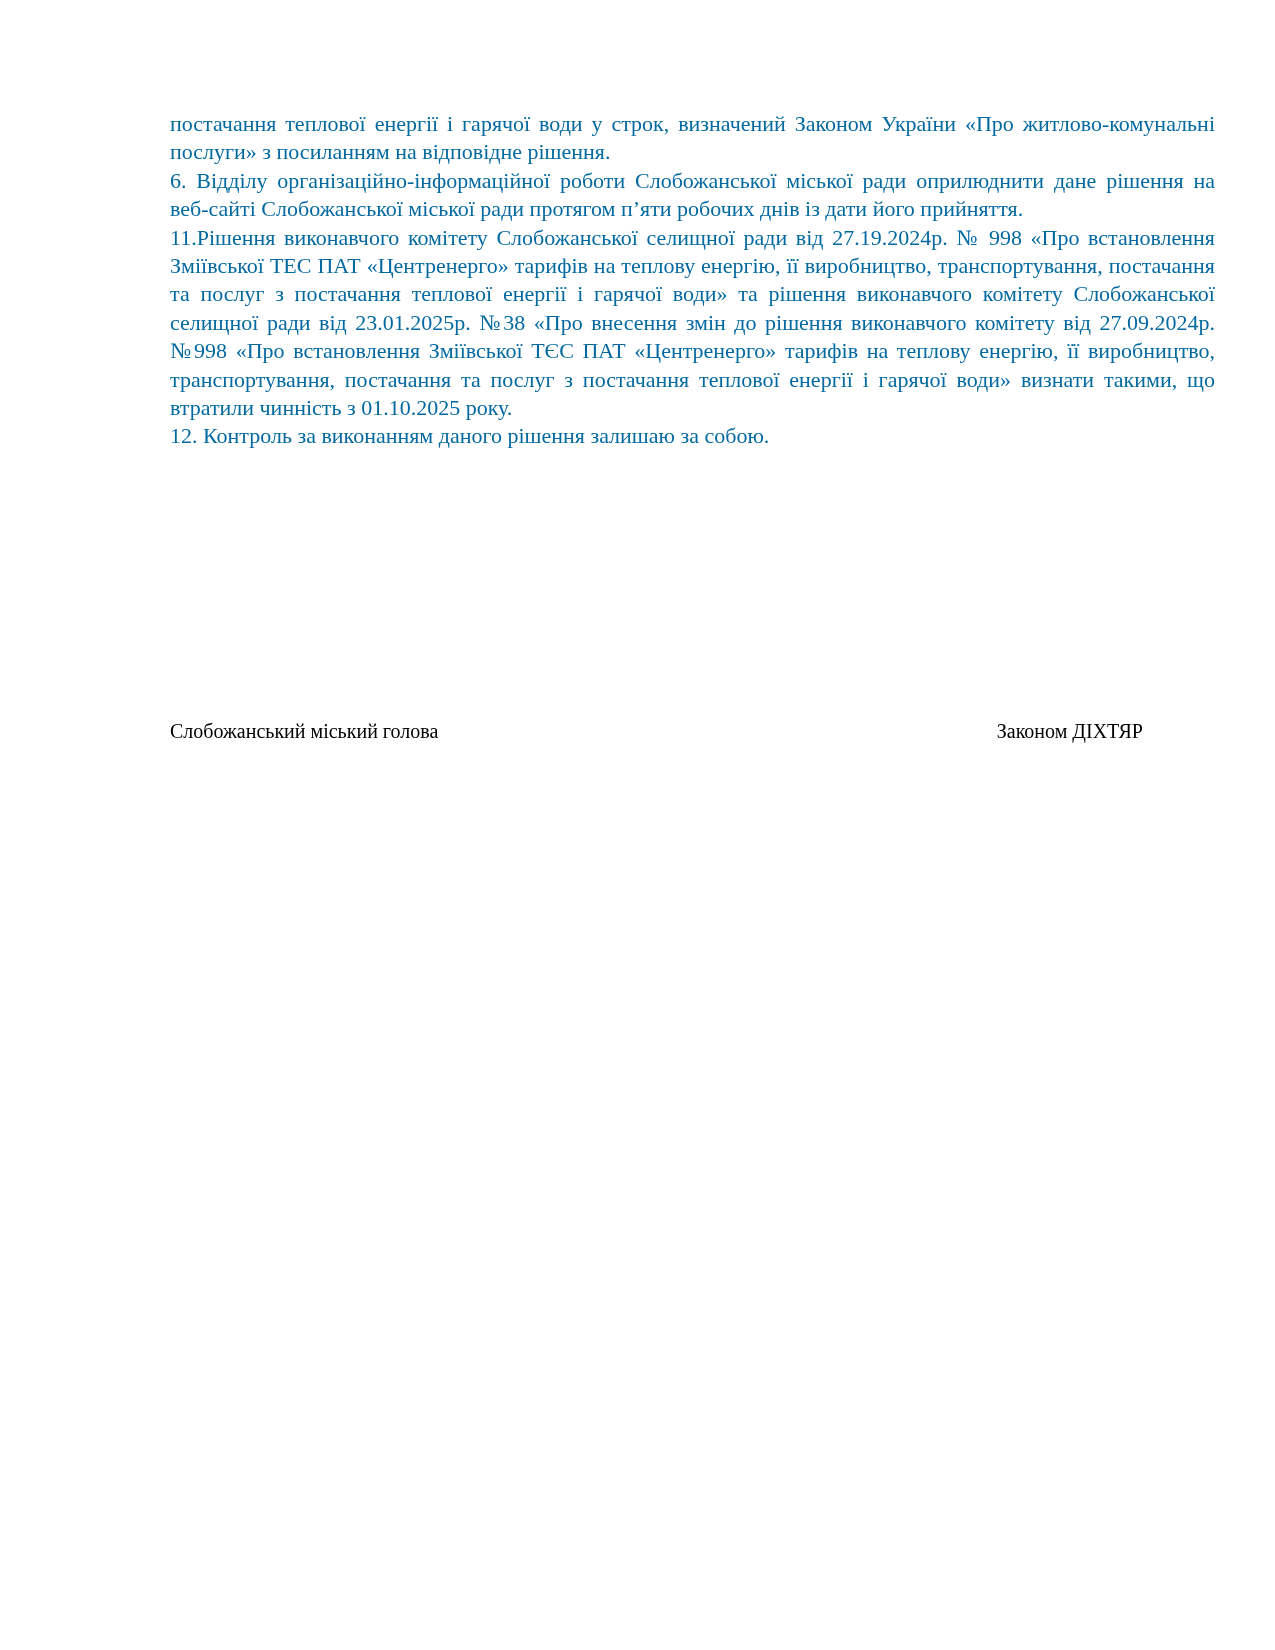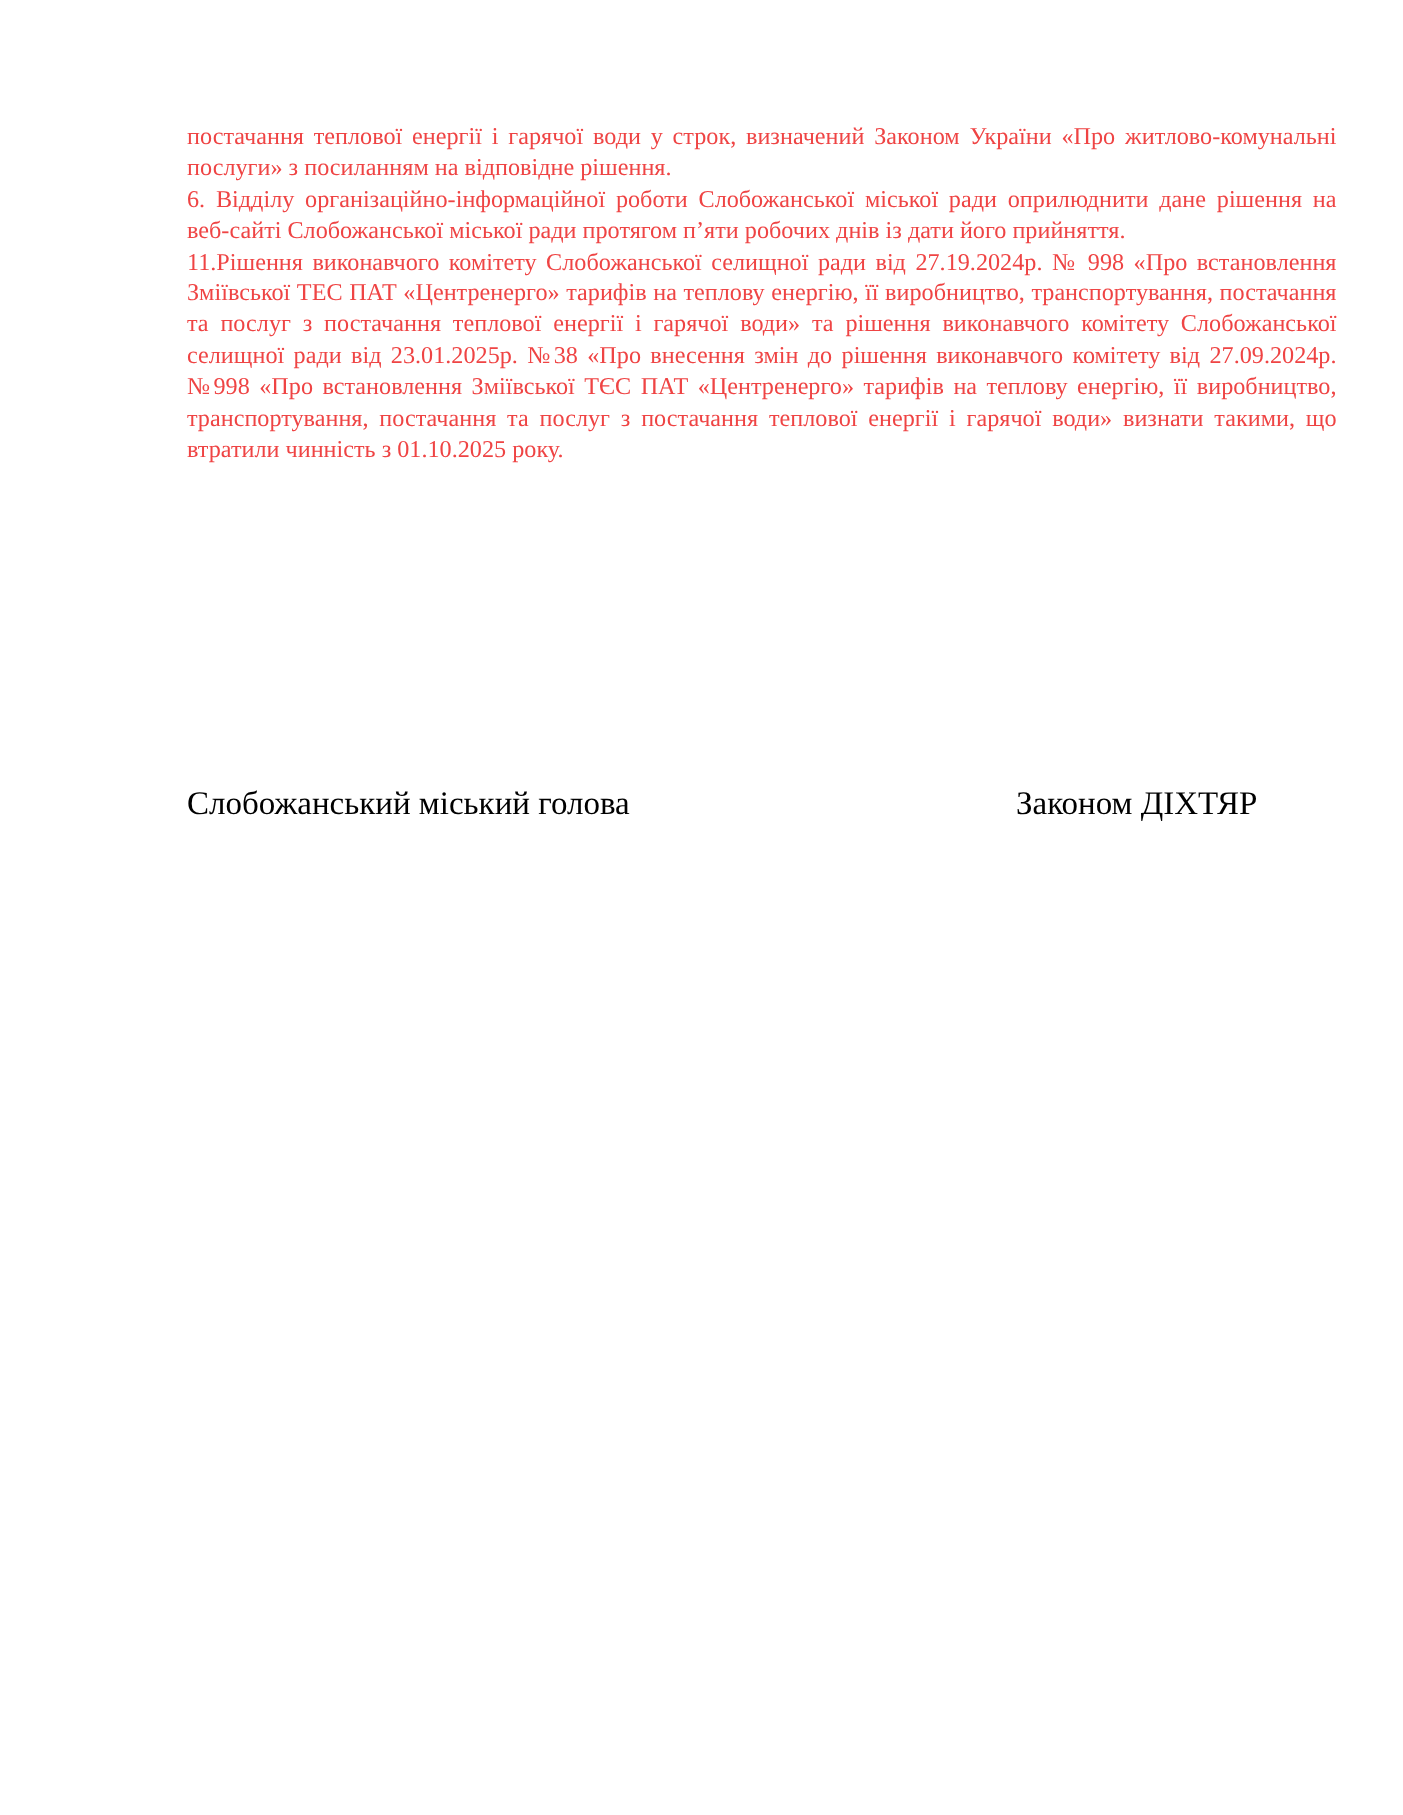--- a/index.html
+++ b/index.html
@@ -17,54 +17,55 @@
   }
   .doc-text {
     position: absolute;
     left: 170px;
     top: 110px;
     width: 1045px;
     font-family: "Liberation Serif", "DejaVu Serif", serif;
     font-size: 22px;
     line-height: 28.4px;
     text-align: justify;
-    color: #ef4444;
+    color: #0369a1;
     -webkit-font-smoothing: none;
   }
   .doc-paragraph {
     margin: 0;
     padding: 0;
     text-align: justify;
   }
   .signature-row {
     position: absolute;
     left: 170px;
     top: 717px;
     width: 1045px;
     box-sizing: border-box;
     padding-right: 72px;
     display: flex;
     justify-content: space-between;
     align-items: baseline;
     font-family: "Liberation Serif", "DejaVu Serif", serif;
-    font-size: 30px;
+    font-size: 20px;
     line-height: 28.4px;
     color: #000000;
     white-space: nowrap;
   }
 </style>
 </head>
 <body>
 
 <div class="page">
 
   <div class="doc-text">
     <p class="doc-paragraph">постачання теплової енергії і гарячої води  у строк, визначений Законом України «Про житлово-комунальні послуги» з посиланням на відповідне рішення.</p>
     <p class="doc-paragraph">6. Відділу організаційно-інформаційної роботи Слобожанської міської ради оприлюднити дане рішення на веб-сайті Слобожанської міської ради протягом п’яти робочих днів із дати його прийняття.</p>
     <p class="doc-paragraph">11.Рішення виконавчого комітету Слобожанської селищної ради від 27.19.2024р. № 998 «Про встановлення Зміївської ТЕС ПАТ «Центренерго» тарифів на теплову енергію, її виробництво, транспортування, постачання та послуг з постачання теплової енергії і гарячої води» та рішення виконавчого комітету Слобожанської селищної ради від 23.01.2025р. №38 «Про внесення змін до рішення виконавчого комітету від 27.09.2024р. №998 «Про встановлення Зміївської ТЄС  ПАТ «Центренерго» тарифів на теплову енергію, її виробництво, транспортування, постачання та послуг з постачання теплової енергії і гарячої води» визнати такими, що втратили чинність з 01.10.2025 року.</p>
+    <p class="doc-paragraph">12. Контроль за виконанням даного рішення залишаю за собою.</p>
   </div>
 
   <div class="signature-row">
     <span>Слобожанський міський голова</span>
     <span>Законом ДІХТЯР</span>
   </div>
 
 </div>
 
 </body></html>

